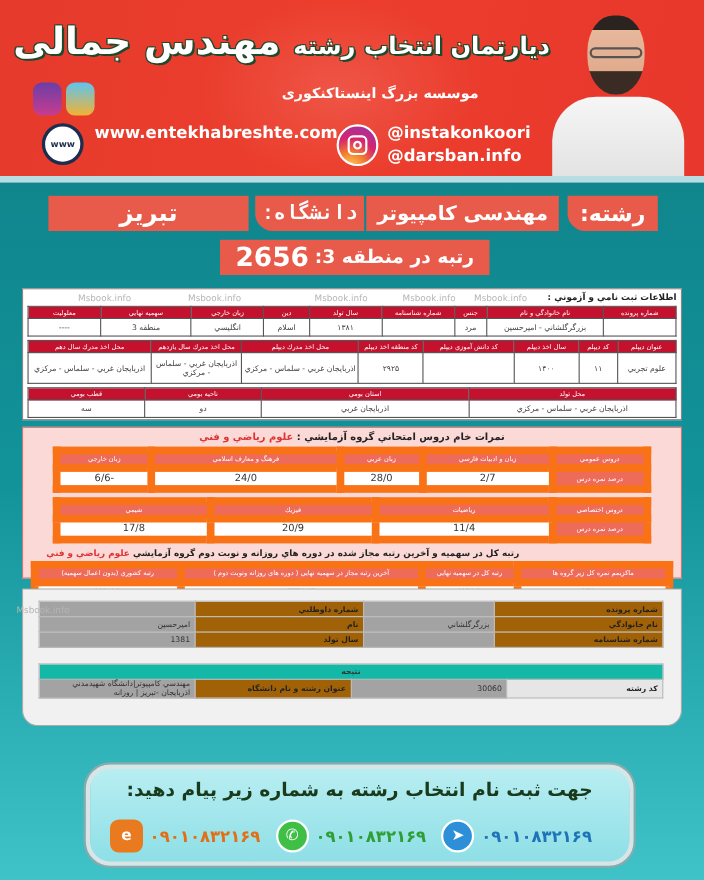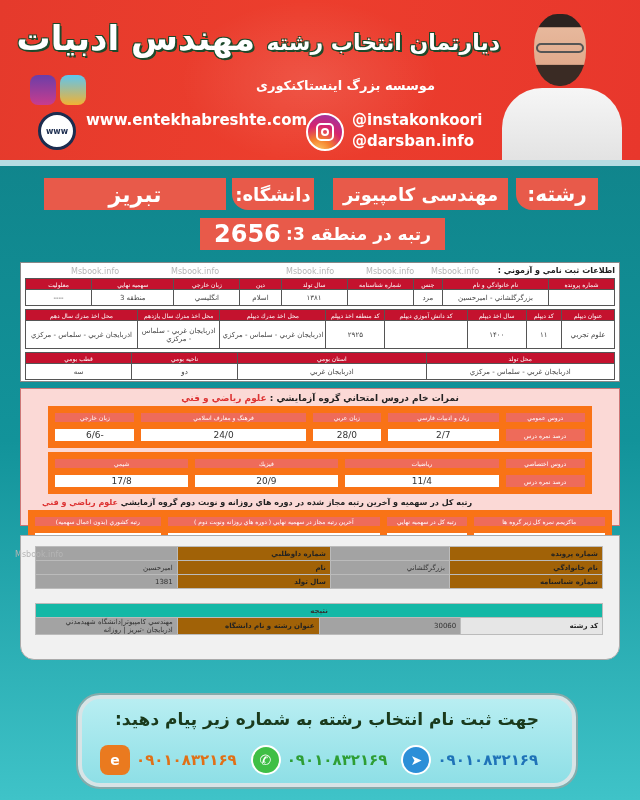--- a/index.html
+++ b/index.html
@@ -63,21 +63,21 @@
   }
   .portrait .glasses { position: absolute; left: 44px; top: 35px; width: 48px; height: 10px; border: 2px solid #555; border-radius: 5px; }
   .portrait .body {
     position: absolute; left: 10px; top: 80px; width: 120px; height: 75px; border-radius: 40px 40px 0 0;
     background: linear-gradient(#f6f6f6, #e2e2e2);
   }
   
   .banner { position: absolute; background: #e85a4a; color: #fff; font-weight: bold; direction: rtl; white-space: nowrap; display: flex; align-items: center; }
   .b-major-label { left: 516px; top: 178px; width: 82px; height: 32px; font-size: 20px; justify-content: center; border-radius: 0 0 0 16px; }
   .b-major-value { left: 333px; top: 178px; width: 175px; height: 32px; font-size: 18px; justify-content: center; }
-  .b-uni-label { left: 232px; top: 178px; width: 82px; height: 32px; font-size: 18px; justify-content: center; border-radius: 0 0 0 16px; }
+  .b-uni-label { left: 232px; top: 178px; width: 99px; height: 32px; font-size: 18px; justify-content: center; border-radius: 0 0 0 16px; font-family: Liberation Mono, monospace; }
   .b-uni-value { left: 44px; top: 178px; width: 182px; height: 32px; font-size: 22px; justify-content: center; }
   .b-rank { left: 200px; top: 218px; width: 245px; height: 32px; justify-content: space-between; padding: 0 14px; }
   .b-rank .lbl { font-size: 17px; }
   .b-rank .val { font-size: 24px; }
   
   .card { position: absolute; background: #fff; direction: rtl; font-size: 7px; color: #333; }
   .card1 { left: 20px; top: 262px; width: 600px; height: 120px; border: 1px solid #888; padding: 3px 4px; }
   .card1 .heading { font-size: 8px; font-weight: bold; color: #222; margin-bottom: 3px; }
   .wm { color: #b5b5b5; font-size: 8px; direction: ltr; position: absolute; }
   table { border-collapse: collapse; width: 100%; table-layout: fixed; }
@@ -124,21 +124,21 @@
   .c-num.eitaa { color: #e07017; }
   .c-num.wa { color: #2e9e35; }
   .c-num.tg { color: #1f73b8; }
 </style>
 </head>
 <body>
 
 <div class="header">
   <div class="title">
     <span class="small">دیارتمان انتخاب رشته</span>
-    <span class="big">مهندس ادبيات</span>
+    <span class="big">مهندس جمالی</span>
   </div>
   <div class="institute">موسسه بزرگ اینستاکنکوری</div>
   <div class="mascots">
     <div class="mascot m1"></div>
     <div class="mascot m2"></div>
   </div>
   <div class="web-icon">
       <span>www</span>
     </div>
   <div class="web-links">

